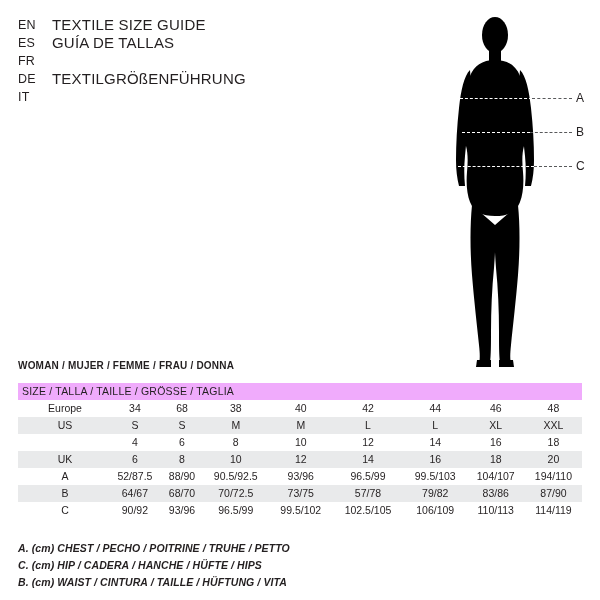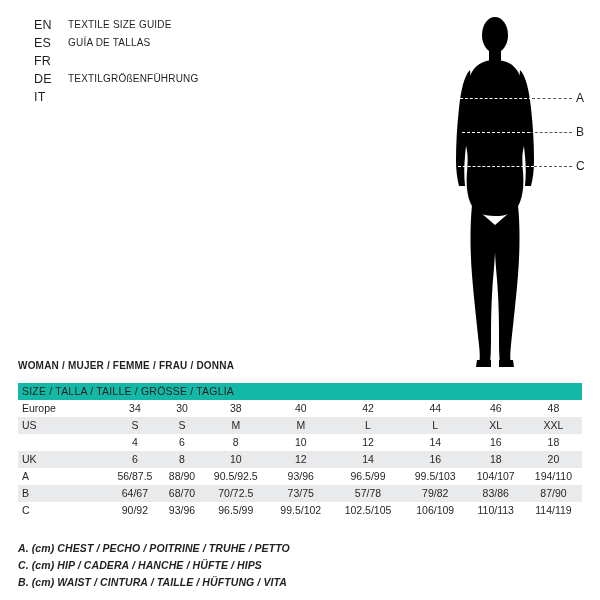--- a/index.html
+++ b/index.html
@@ -26,29 +26,28 @@
     position: absolute;
     top: 16px;
     left: 18px;
     width: 300px;
   }
   .lang-row {
     display: flex;
     align-items: flex-end;
     height: 18px;
     line-height: 18px;
-    margin-left: 16px;
   }
   .lang-code {
     width: 34px;
     font-size: 12.5px;
     letter-spacing: 0.2px;
   }
   .lang-text {
-    font-size: 10px;
+    font-size: 15px;
     letter-spacing: 0.2px;
   }
 
   
   .figure-wrap {
     position: absolute;
     top: 10px;
     left: 400px;
     width: 190px;
     height: 360px;
@@ -93,26 +92,26 @@
     font-size: 10.5px;
   }
   .size-table td {
     padding: 0;
     height: 17px;
     line-height: 17px;
     text-align: center;
     color: #231f20;
   }
   .size-table td.rowlabel {
-    text-align: left;
+    text-align: center;
     padding-left: 4px;
     width: 86px;
   }
   .size-table tr.head td {
-    background: #14b8a6;
+    background: #f0abfc;
     text-align: left;
     padding-left: 4px;
     font-size: 10.5px;
     letter-spacing: 0.2px;
   }
   .size-table tr.shade td {
     background: #e9eaeb;
   }
   .size-table tr.plain td {
     background: #ffffff;
@@ -230,21 +229,21 @@
 
   <table class="size-table">
     <tbody>
       <tr class="head">
         <td colspan="9">SIZE / TALLA / TAILLE / GRÖSSE / TAGLIA</td>
       </tr>
 
       <tr class="plain">
         <td class="rowlabel">Europe</td>
         <td>34</td>
-        <td>30</td>
+        <td>68</td>
         <td>38</td>
         <td>40</td>
         <td>42</td>
         <td>44</td>
         <td>46</td>
         <td>48</td>
       </tr>
 
       <tr class="shade">
         <td class="rowlabel">US</td>
@@ -277,21 +276,21 @@
         <td>10</td>
         <td>12</td>
         <td>14</td>
         <td>16</td>
         <td>18</td>
         <td>20</td>
       </tr>
 
       <tr class="plain">
         <td class="rowlabel">A</td>
-        <td>56/87.5</td>
+        <td>52/87.5</td>
         <td>88/90</td>
         <td>90.5/92.5</td>
         <td>93/96</td>
         <td>96.5/99</td>
         <td>99.5/103</td>
         <td>104/107</td>
         <td>194/110</td>
       </tr>
 
       <tr class="shade">

